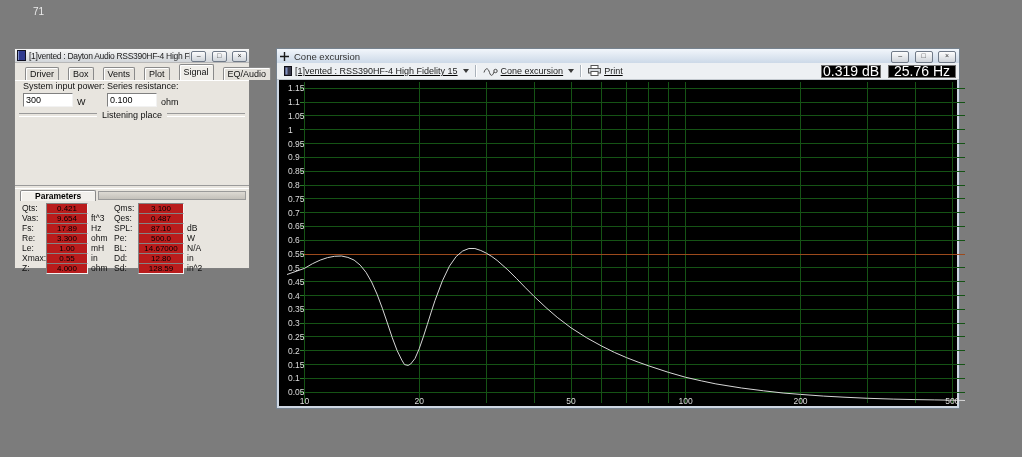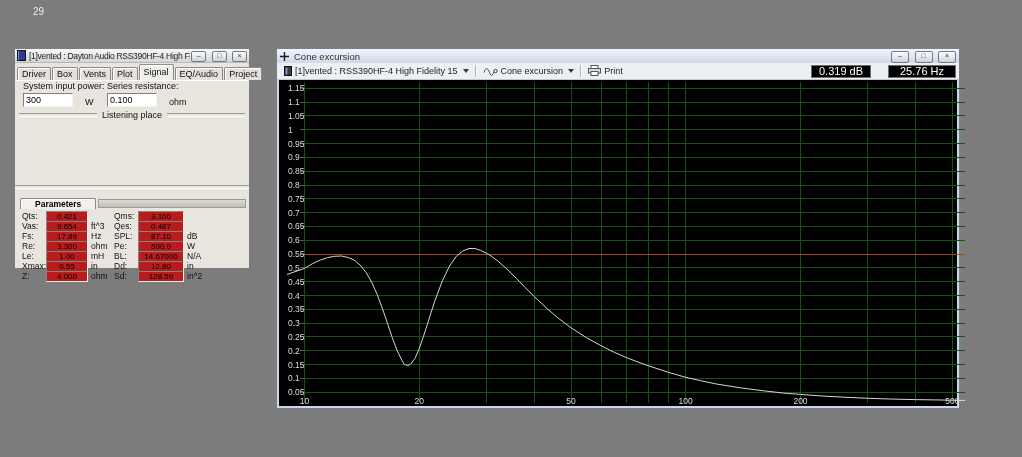--- a/index.html
+++ b/index.html
@@ -19,39 +19,39 @@
             background:linear-gradient(#f7f7f7,#d2d6da);border-bottom:1px solid #b8b8b8;}
   .doc-icon{width:7px;height:9px;background:#2f3a8f;border:1px solid #101020;margin-right:3px;flex:none;
             box-shadow:inset 1px 0 0 #8090c8;}
   .title{flex:1;font-size:8.5px;letter-spacing:-0.3px;color:#1c1c1c;white-space:nowrap;overflow:hidden;}
   .winbtns{flex:none;}
   .left-win .wbtn{width:13px;height:9px;line-height:7px;}
 
   .tabbar{height:17px;display:flex;align-items:flex-end;padding-left:2px;}
   .tab{height:12px;line-height:12px;padding:0 4px;margin-right:1px;font-size:9px;color:#111;
        background:#e4e1db;border:1px solid #8a8a8a;border-bottom:none;border-radius:2px 2px 0 0;
-       box-shadow:inset 1px 1px 0 #fff;}
+       box-shadow:inset 1px 1px 0 #fff;margin-left:8px;}
   .tab.active{height:15px;line-height:15px;background:#f0eee9;position:relative;z-index:2;}
 
   .tabpage{height:103px;border-top:1px solid #fff;}
   .ghdr{display:flex;align-items:center;margin:3px 4px 2px 4px;font-size:9px;color:#111;}
   .gline{flex:1;height:2px;border-top:1px solid #9a9a9a;border-bottom:1px solid #fff;}
   .glabel{padding:0 5px;}
   .frow{display:flex;padding-left:8px;margin-bottom:3px;}
   .fld{width:84px;flex:none;}
   .flabel{font-size:9px;color:#111;margin-bottom:2px;white-space:nowrap;}
-  .fctl{display:flex;align-items:flex-end;gap:8px;}
+  .fctl{display:flex;align-items:flex-end;}
   .fin{width:44px;height:12px;padding:0 2px;font-size:9px;font-family:"Liberation Sans",sans-serif;
        background:#fff;border:1px solid;border-color:#808080 #f2f2f2 #f2f2f2 #808080;box-sizing:content-box;}
   .funit{font-size:9px;margin-left:4px;color:#111;}
 
   .divider{height:2px;border-top:1px solid #9a9a9a;border-bottom:1px solid #fff;margin-top:1px;}
 
   .params{padding-top:1px;}
-  .phdr{height:11px;display:flex;align-items:flex-end;padding-left:5px;margin-top:8px;}
+  .phdr{height:11px;display:flex;align-items:flex-end;padding-left:5px;}
   .ptab{border:1px solid #8a8a8a;border-bottom:none;background:#f2f0ec;font-weight:bold;font-size:8.5px;
         height:10px;line-height:10px;padding:0 14px;border-radius:2px 2px 0 0;box-shadow:inset 1px 1px 0 #fff;}
   .pbar{flex:1;height:7px;margin:0 3px 1px 2px;background:linear-gradient(#dcd9d3,#c4c1bb);
         border:1px solid #9a9a9a;}
   .pgrid{display:flex;padding:2px 0 0 7px;}
   .pcol{width:92px;flex:none;}
   .pcol2{flex:1;}
   .prow{height:10px;display:flex;align-items:center;}
   .plabel{width:24px;font-size:8.5px;color:#111;flex:none;}
   .pbox{width:40px;height:9px;line-height:9px;font-size:8px;text-align:center;background:#b91c1c;flex:none;
@@ -60,38 +60,38 @@
   .punit{margin-left:3px;font-size:8.5px;color:#111;}
 
   
   .plot-win{left:276px;top:48px;width:684px;height:361px;background:#cdd6e2;border-color:#76828e;}
   .titlebar2{height:14px;display:flex;align-items:center;padding:0 3px;
              background:linear-gradient(#f2f6fb,#ccd9e8);}
   .cross-icon{flex:none;margin-right:5px;display:inline-flex;}
   .title2{flex:1;font-size:9.5px;color:#333;}
   .toolbar{height:16px;background:#edf0f3;border-bottom:1px solid #c2c8ce;display:flex;align-items:center;
            padding:0 3px;}
-  .tbgroup{display:flex;align-items:center;height:14px;padding:13px 4px;}
+  .tbgroup{display:flex;align-items:center;height:14px;padding:13px 4px;text-decoration:underline;}
   .tbtext{font-size:9px;color:#1c1c1c;margin:0 3px;white-space:nowrap;}
   .darrow{width:0;height:0;border-left:3px solid transparent;border-right:3px solid transparent;
           border-top:4px solid #3a3a3a;margin-left:2px;}
   .tbsep{width:0;height:12px;border-left:1px solid #aab2ba;border-right:1px solid #fff;margin:0 2px;}
   .tbspacer{flex:1;}
   .readout{display:inline-block;width:58px;height:11px;line-height:11px;background:#000;color:#fff;
-           font-size:11px;text-align:center;border:1px solid #6e6e6e;margin-left:17px;}
+           font-size:14px;text-align:center;border:1px solid #6e6e6e;margin-left:7px;}
   .readout.r2{width:66px;}
   .chartwrap{margin:0 2px 3px 2px;background:#000;height:326px;padding-left:8px;}
   #chart-svg{display:block;}
   #chart-svg text{fill:#dcdcdc;font-family:"Liberation Sans",sans-serif;font-size:8.5px;}
 </style>
 </head>
 <body>
 
 <div class="desktop">
-  <div class="artifact">29</div>
+  <div class="artifact">71</div>
 
   <div class="win left-win">
     <div class="titlebar">
       <span class="doc-icon"></span>
       <span class="title">[1]vented : Dayton Audio RSS390HF-4 High Fidelit...</span>
       <span class="winbtns">
         <span class="wbtn">–</span>
         <span class="wbtn">□</span>
         <span class="wbtn">×</span>
       </span>

